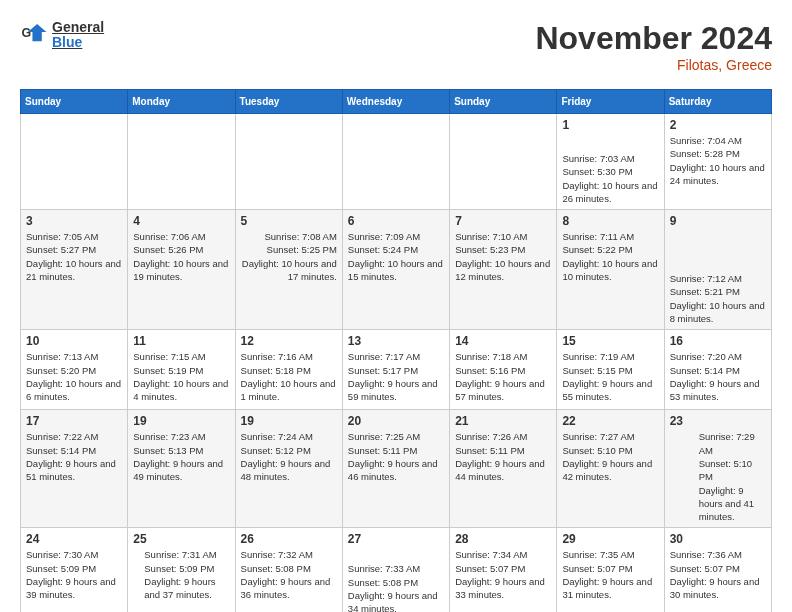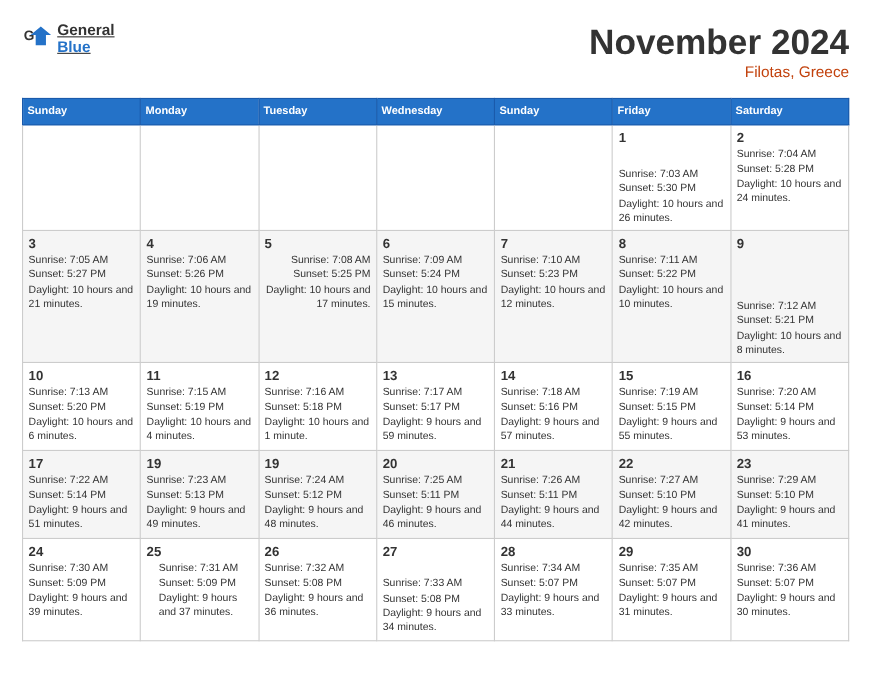--- a/index.html
+++ b/index.html
@@ -257,21 +257,21 @@
 Daylight: 9 hours and 44 minutes.</div>
         </td>
         <td>
           <div class="day-num">22</div>
           <div class="day-info" style="white-space: pre-line;">Sunrise: 7:27 AM
 Sunset: 5:10 PM
 Daylight: 9 hours and 42 minutes.</div>
         </td>
         <td>
           <div class="day-num">23</div>
-          <div class="day-info" style="white-space: pre-line;">Sunrise: 7:29 AM
+          <div class="day-info" style="white-space: pre-line; margin-left: 29px;">Sunrise: 7:29 AM
 Sunset: 5:10 PM
 Daylight: 9 hours and 41 minutes.</div>
         </td>
       </tr>
       <tr>
         <td>
           <div class="day-num">24</div>
           <div class="day-info" style="white-space: pre-line;">Sunrise: 7:30 AM
 Sunset: 5:09 PM
 Daylight: 9 hours and 39 minutes.</div>

